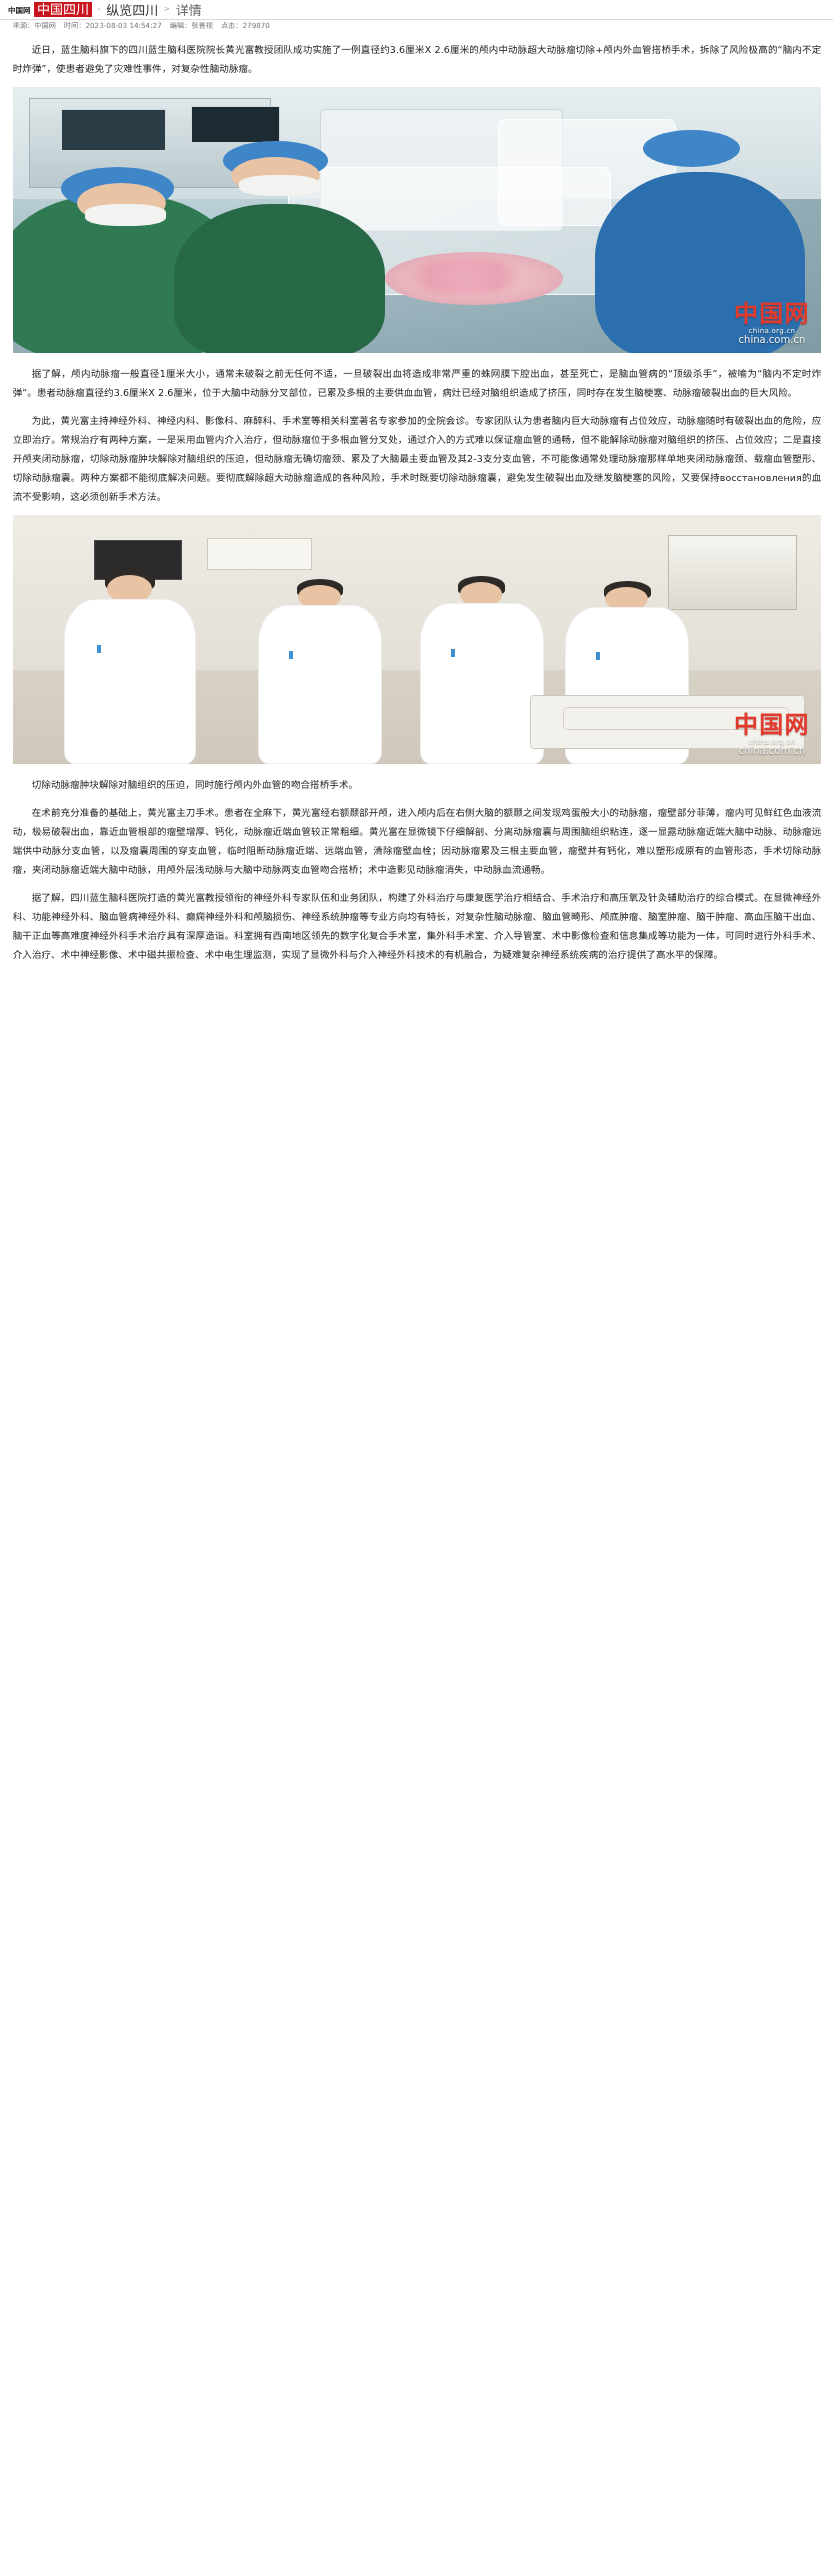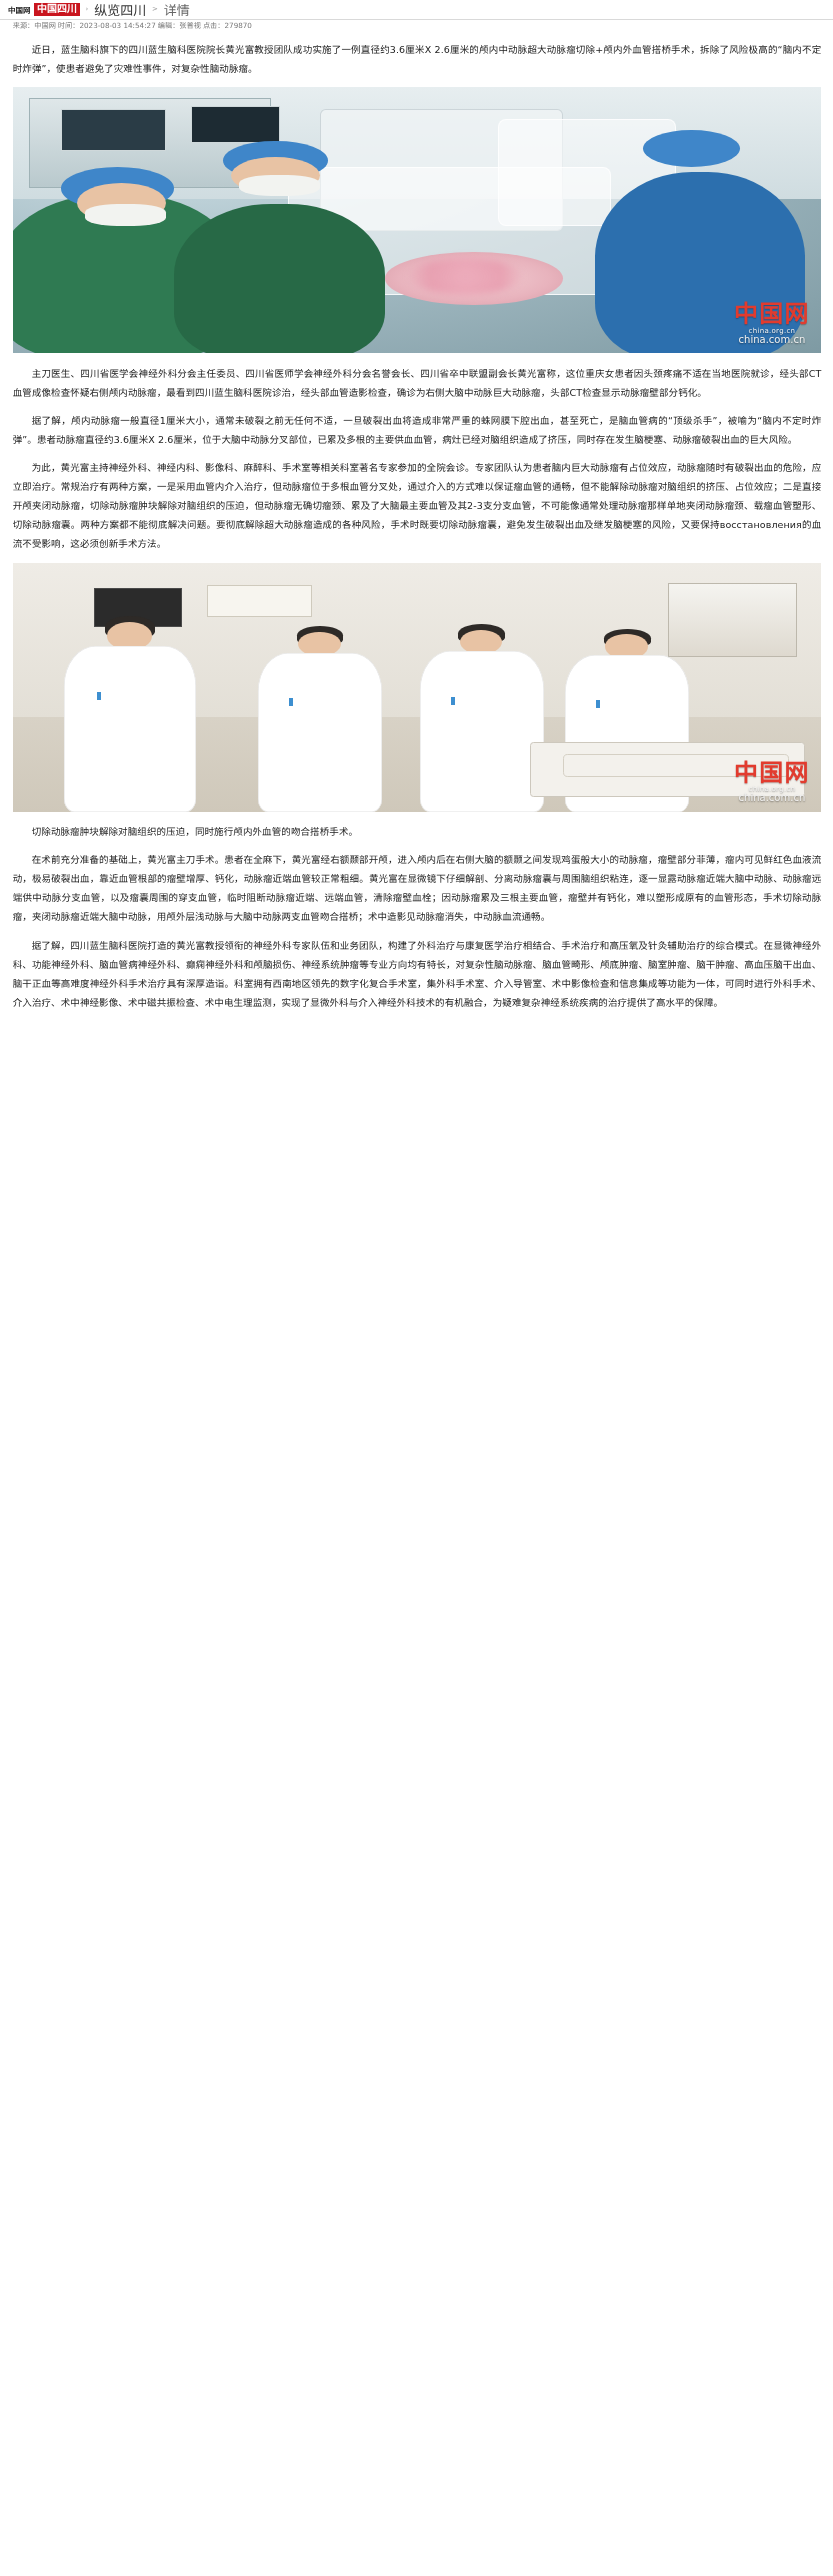--- a/index.html
+++ b/index.html
@@ -25,22 +25,22 @@
     gap: 3.5px;
   }
   .topbar .brand-cn {
     font-weight: bold;
     color: #1a1a1a;
     font-size: 7.5px;
   }
   .topbar .brand-red {
     color: #ffffff;
     background: #c9151e;
-    font-weight: bold;
-    font-size: 10px;
+    font-weight: normal;
+    font-size: 13px;
     padding: 1.2px 2.9px;
     line-height: 1;
   }
   .topbar .sep {
     color: #999;
     margin: 0 2.3px;
     font-size: 7px;
   }
   .topbar .crumb {
     color: #333;
@@ -60,21 +60,21 @@
     color: #111;
     margin: 15px 0 10.4px 0;
     letter-spacing: 0.3px;
   }
   .meta {
     font-size: 7.2px;
     color: #777;
     margin-bottom: 10.4px;
     display: flex;
     flex-wrap: wrap;
-    gap: 2px;
+    gap: 8px;
   }
   .meta span.k { color: #777; }
   p.para {
     font-size: 9.5px;
     line-height: 2.0;
     color: #222;
     margin: 0 0 9.3px 0;
     text-indent: 2em;
     text-align: justify;
     letter-spacing: 0.1px;
@@ -247,21 +247,20 @@
       <div class="field" style="left:46%;top:62%;width:22%;height:20%;"></div>
       <div class="blur-spot" style="left:49%;top:64%;width:14%;height:14%;"></div>
     </div>
     <div class="watermark">
       <div class="wm-cn">中国网</div>
       <div class="wm-url">china.org.cn</div>
       <div class="wm-url2">china.com.cn</div>
     </div>
   </div>
 
-  <p class="para">主刀医生、四川省医学会神经外科分会主任委员、四川省医师学会神经外科分会名誉会长、四川省卒中联盟副会长黄光富称，这位重庆女患者因头颈疼痛不适在当地医院就诊，经头部CT血管成像检查怀疑右侧颅内动脉瘤，最看到四川蓝生脑科医院诊治，经头部血管造影检查，确诊为右侧大脑中动脉巨大动脉瘤，头部CT检查显示动脉瘤壁部分钙化。</p>
   <p class="para">据了解，颅内动脉瘤一般直径1厘米大小，通常未破裂之前无任何不适，一旦破裂出血将造成非常严重的蛛网膜下腔出血，甚至死亡，是脑血管病的“顶级杀手”，被喻为“脑内不定时炸弹”。患者动脉瘤直径约3.6厘米X 2.6厘米，位于大脑中动脉分叉部位，已累及多根的主要供血血管，病灶已经对脑组织造成了挤压，同时存在发生脑梗塞、动脉瘤破裂出血的巨大风险。</p>
   <p class="para">为此，黄光富主持神经外科、神经内科、影像科、麻醉科、手术室等相关科室著名专家参加的全院会诊。专家团队认为患者脑内巨大动脉瘤有占位效应，动脉瘤随时有破裂出血的危险，应立即治疗。常规治疗有两种方案，一是采用血管内介入治疗，但动脉瘤位于多根血管分叉处，通过介入的方式难以保证瘤血管的通畅，但不能解除动脉瘤对脑组织的挤压、占位效应；二是直接开颅夹闭动脉瘤，切除动脉瘤肿块解除对脑组织的压迫，但动脉瘤无确切瘤颈、累及了大脑最主要血管及其2-3支分支血管，不可能像通常处理动脉瘤那样单地夹闭动脉瘤颈、载瘤血管塑形、切除动脉瘤囊。两种方案都不能彻底解决问题。要彻底解除超大动脉瘤造成的各种风险，手术时既要切除动脉瘤囊，避免发生破裂出血及继发脑梗塞的风险，又要保持восстановления的血流不受影响，这必须创新手术方法。</p>
 
   <div class="photo p2">
     <div class="ward-scene">
       <div class="ward-wall"></div>
       <div class="ward-floor"></div>
       <div class="ward-tv"></div>
       <div class="ward-board"></div>
       <div class="ward-window"></div>

